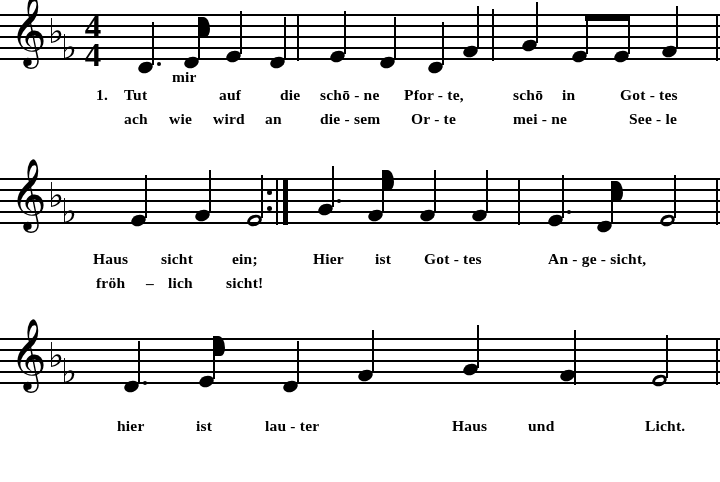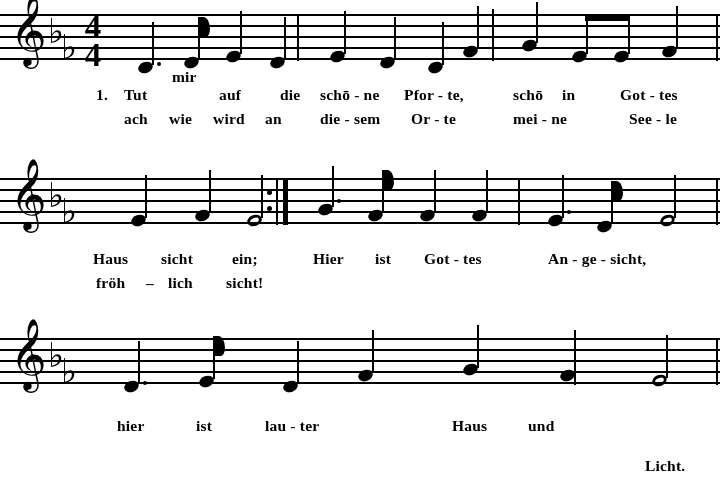--- a/index.html
+++ b/index.html
@@ -389,17 +389,17 @@
       <div class="head hollow" style="left:0; top:55px;"></div>
       <div class="stem" style="left:14px; top:15px; height:43px;"></div>
     </div>
 
     <div>
       <span class="lyric" style="left:117px; top:97px;">hier</span>
       <span class="lyric" style="left:196px; top:97px;">ist</span>
       <span class="lyric" style="left:265px; top:97px;">lau - ter</span>
       <span class="lyric" style="left:452px; top:97px;">Haus</span>
       <span class="lyric" style="left:528px; top:97px;">und</span>
-      <span class="lyric" style="left:645px; top:97px;margin-top:40px;">Licht.</span>
+      <span class="lyric" style="left:645px; top:97px;">Licht.</span>
     </div>
   </div>
 
 </div>
 
 </body></html>

